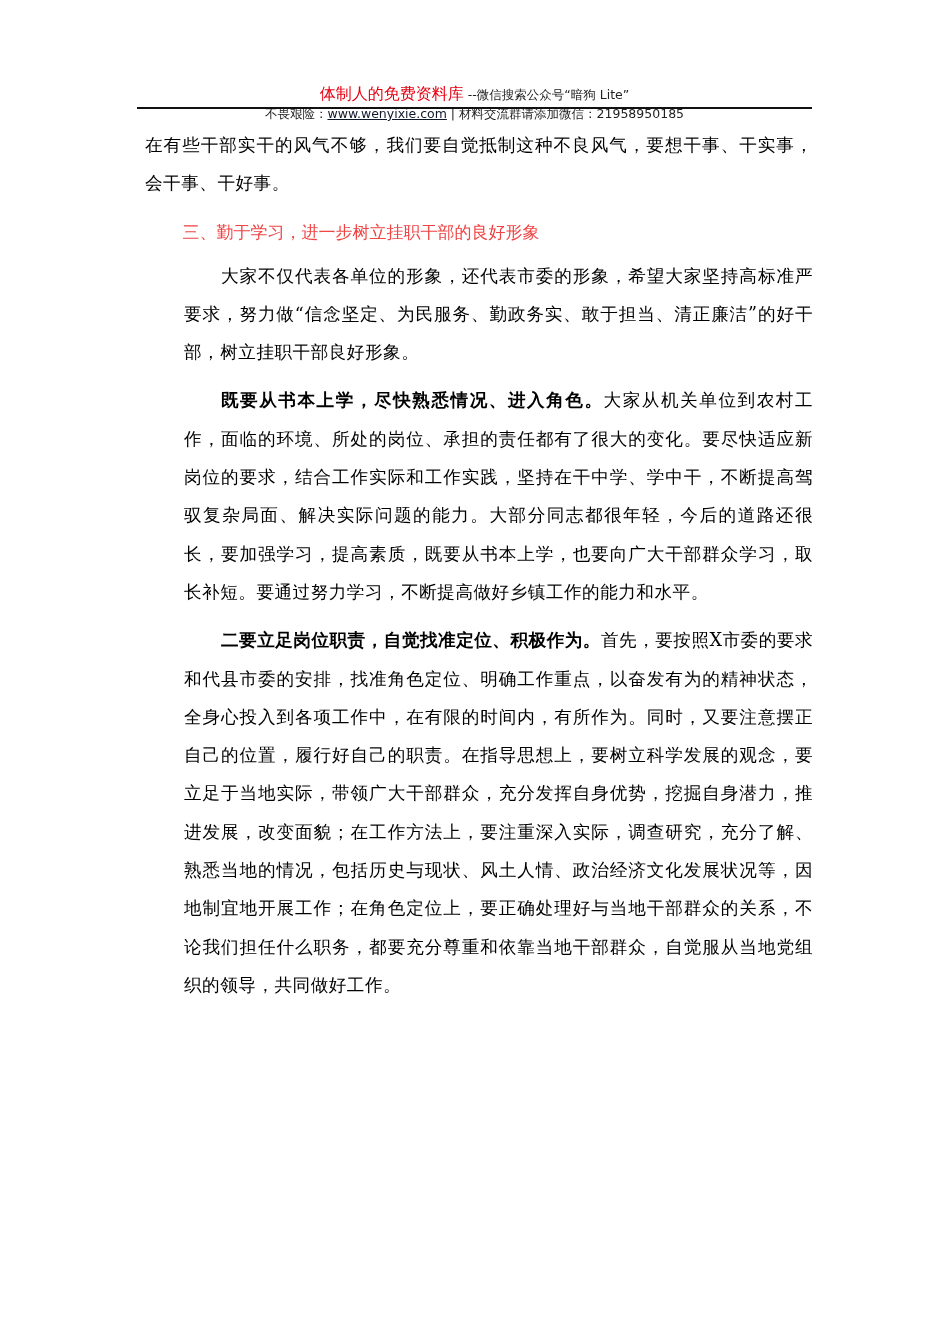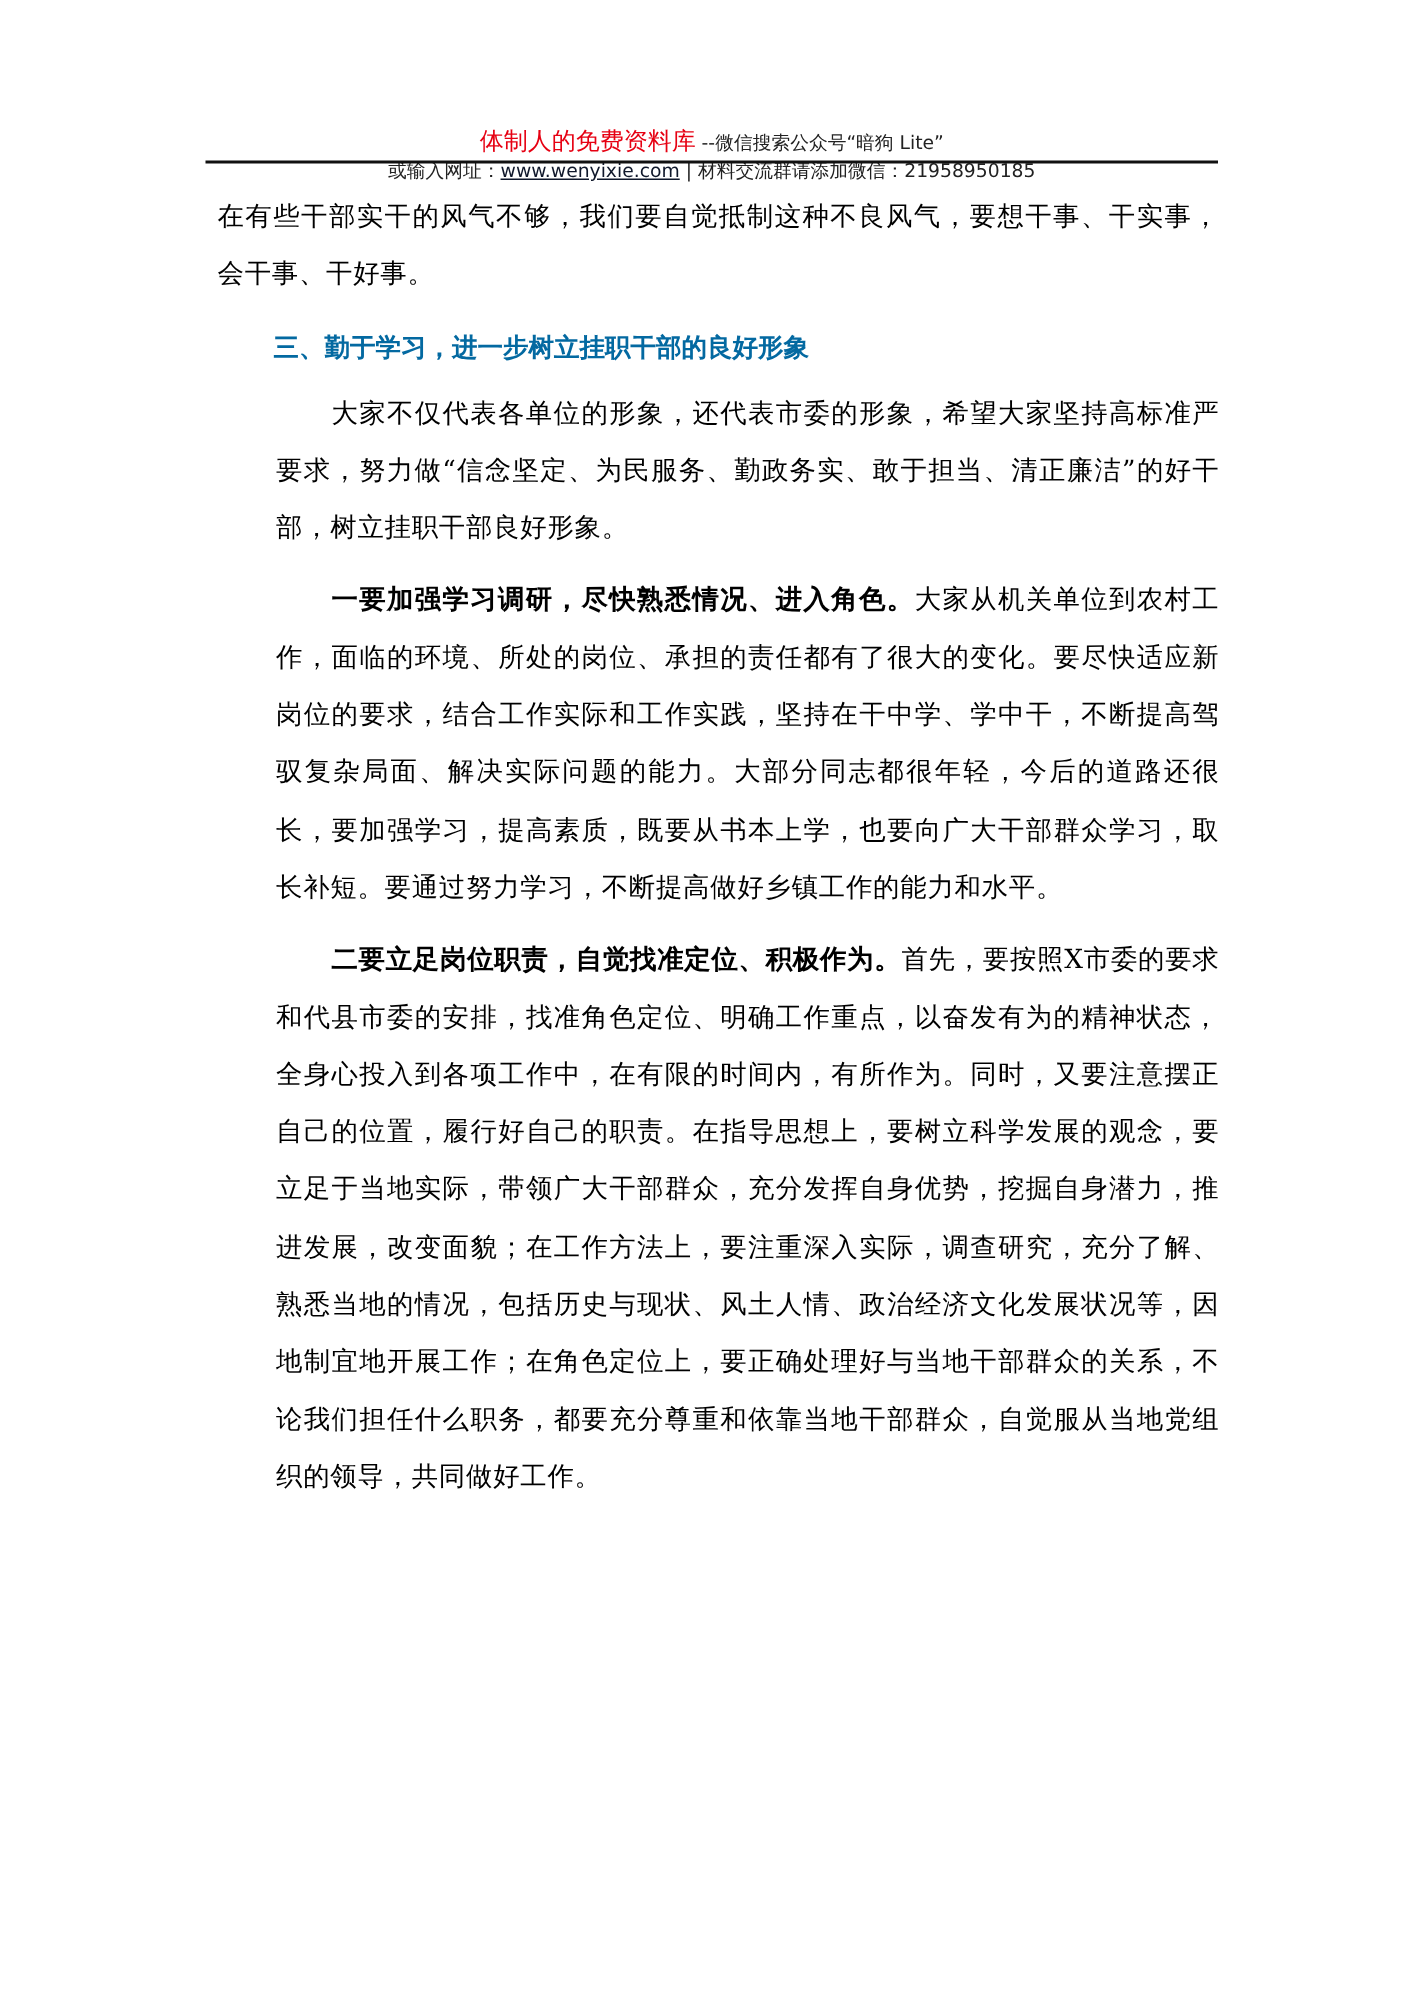--- a/index.html
+++ b/index.html
@@ -7,39 +7,39 @@
   .header { position: absolute; left: 137px; top: 68px; width: 675px; text-align: center; font-family: "DejaVu Sans", "Liberation Sans", sans-serif; margin-top: 16px; }
   .header-line1 { font-size: 14px; line-height: 20px; white-space: nowrap; }
   .brand { color: #e60012; font-size: 16px; }
   .slogan { color: #222; font-size: 12.5px; }
   .header-line2 { font-size: 12.5px; line-height: 18px; color: #222; white-space: nowrap; }
   .header-line2 a { color: #0f172a; text-decoration: underline; }
   .header-rule { position: absolute; left: 137px; top: 107px; width: 675px; height: 0; border-top: 2px solid #111; }
   .content { position: absolute; left: 145px; top: 126px; width: 668px; }
   .p { font-size: 17.6px; line-height: 38.3px; margin: 0; text-align: justify; text-align-last: left; letter-spacing: 0.5px; color: #000000; }
   .indent { text-indent: 2.1em; margin-left: 39px; }
-  .h { font-family: "DejaVu Sans", "Liberation Sans", sans-serif; font-weight: bold; font-size: 17px; line-height: 38px; margin: 10px 0 6px 0; text-indent: 2.2em; color: #0369a1; }
+  .h { font-family: "DejaVu Sans", "Liberation Sans", sans-serif; font-weight: normal; font-size: 17px; line-height: 38px; margin: 10px 0 6px 0; text-indent: 2.2em; color: #ef4444; }
   .gap { height: 10px; }
   .b { font-weight: bold; }
 </style>
 </head>
 <body>
 
 <div class="header">
   <div class="header-line1">
     <span class="brand">体制人的免费资料库</span><span class="slogan"> --微信搜索公众号“暗狗 Lite”</span>
   </div>
   <div class="header-line2">
-    <span>或输入网址：</span><a>www.wenyixie.com</a><span> | </span><span>材料交流群请添加微信：21958950185</span>
+    <span>不畏艰险：</span><a>www.wenyixie.com</a><span> | </span><span>材料交流群请添加微信：21958950185</span>
   </div>
 </div>
 <div class="header-rule"></div>
 
 <div class="content">
   <p class="p">在有些干部实干的风气不够，我们要自觉抵制这种不良风气，要想干事、干实事，会干事、干好事。</p>
   <div class="h">三、勤于学习，进一步树立挂职干部的良好形象</div>
   <p class="p indent">大家不仅代表各单位的形象，还代表市委的形象，希望大家坚持高标准严要求，努力做“信念坚定、为民服务、勤政务实、敢于担当、清正廉洁”的好干部，树立挂职干部良好形象。</p>
   <div class="gap"></div>
-  <p class="p indent"><span class="b">一要加强学习调研，尽快熟悉情况、进入角色。</span><span>大家从机关单位到农村工作，面临的环境、所处的岗位、承担的责任都有了很大的变化。要尽快适应新岗位的要求，结合工作实际和工作实践，坚持在干中学、学中干，不断提高驾驭复杂局面、解决实际问题的能力。大部分同志都很年轻，今后的道路还很长，要加强学习，提高素质，既要从书本上学，也要向广大干部群众学习，取长补短。要通过努力学习，不断提高做好乡镇工作的能力和水平。</span></p>
+  <p class="p indent"><span class="b">既要从书本上学，尽快熟悉情况、进入角色。</span><span>大家从机关单位到农村工作，面临的环境、所处的岗位、承担的责任都有了很大的变化。要尽快适应新岗位的要求，结合工作实际和工作实践，坚持在干中学、学中干，不断提高驾驭复杂局面、解决实际问题的能力。大部分同志都很年轻，今后的道路还很长，要加强学习，提高素质，既要从书本上学，也要向广大干部群众学习，取长补短。要通过努力学习，不断提高做好乡镇工作的能力和水平。</span></p>
   <div class="gap"></div>
   <p class="p indent"><span class="b">二要立足岗位职责，自觉找准定位、积极作为。</span><span>首先，要按照X市委的要求和代县市委的安排，找准角色定位、明确工作重点，以奋发有为的精神状态，全身心投入到各项工作中，在有限的时间内，有所作为。同时，又要注意摆正自己的位置，履行好自己的职责。在指导思想上，要树立科学发展的观念，要立足于当地实际，带领广大干部群众，充分发挥自身优势，挖掘自身潜力，推进发展，改变面貌；在工作方法上，要注重深入实际，调查研究，充分了解、熟悉当地的情况，包括历史与现状、风土人情、政治经济文化发展状况等，因地制宜地开展工作；在角色定位上，要正确处理好与当地干部群众的关系，不论我们担任什么职务，都要充分尊重和依靠当地干部群众，自觉服从当地党组织的领导，共同做好工作。</span></p>
   <div class="gap"></div>
 </div>
 
 </body></html>

